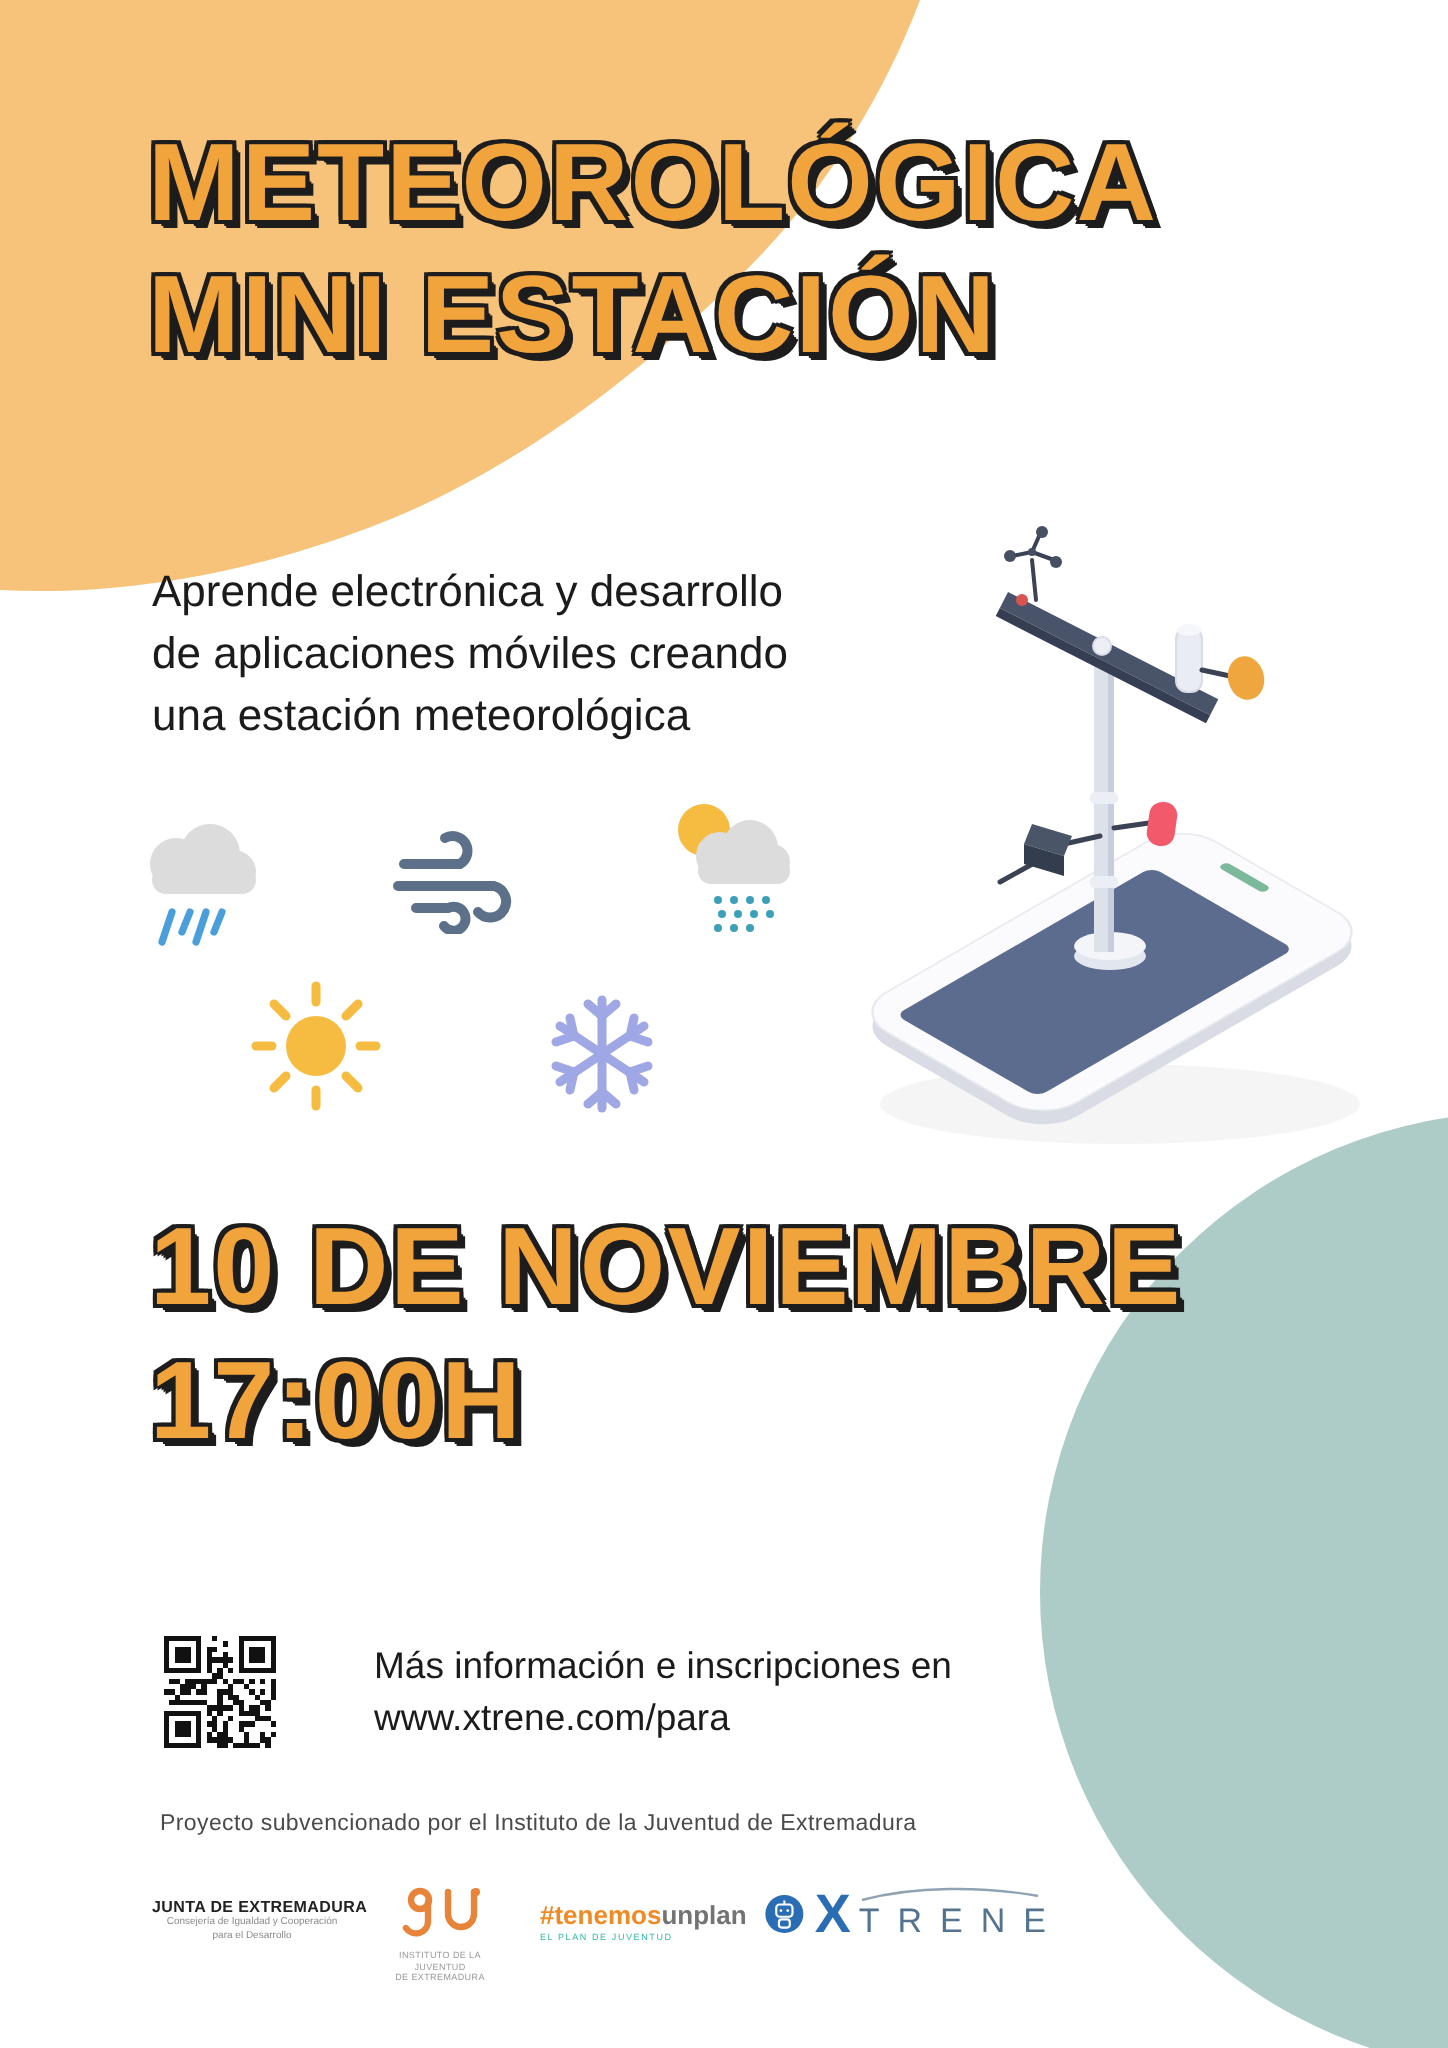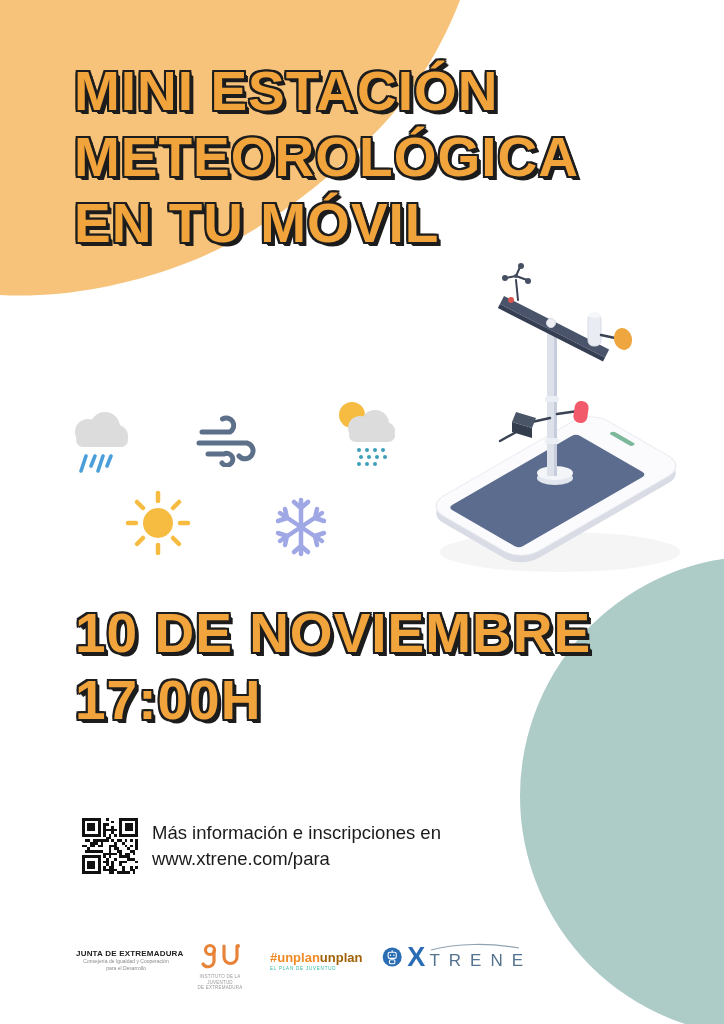--- a/index.html
+++ b/index.html
@@ -42,58 +42,62 @@
       3px 3px 0 var(--outline),4px 4px 0 var(--outline);
     white-space:nowrap;
   }
   .icon{position:absolute;}
   .i-rain{left:63px;top:405px;}
   .i-wind{left:194px;top:413px;}
   .i-sunrain{left:330px;top:398px;}
   .i-sun{left:122px;top:487px;}
   .i-snow{left:272px;top:495px;}
   .phone-illo{position:absolute;left:420px;top:250px;}
-  .reg{position:absolute;left:82px;top:818px;display:flex;align-items:center;}
+  .reg{position:absolute;left:82px;top:818px;display:flex;align-items:center;gap:35px;}
   .qr{width:56px;height:56px;display:block;}
   .reg-text{margin-left:14px;font-size:18.5px;line-height:26px;}
   .funding{position:absolute;left:80px;top:906px;font-size:11.5px;color:#4A4A4A;letter-spacing:0.2px;}
   .logos{position:absolute;left:0;top:940px;width:600px;height:60px;}
   .logo{position:absolute;text-align:center;}
   .logo-junta{left:76px;top:9px;width:100px;}
   .junta-name{font-size:8px;font-weight:bold;color:#222;letter-spacing:0.2px;white-space:nowrap;}
   .junta-sub{font-size:5px;color:#8a8a8a;line-height:6.5px;}
   .logo-inst{left:196px;top:2px;width:48px;}
   .inst-cap{font-size:4.5px;color:#999;line-height:5.5px;letter-spacing:0.2px;}
   .logo-plan{left:270px;top:10px;width:100px;text-align:left;}
   .plan-main{font-size:13px;font-weight:bold;white-space:nowrap;}
   .plan-orange{color:#F08A24;}
-  .plan-teal{color:#a16207;}
+  .plan-teal{color:#737373;}
   .plan-sub{font-size:4.5px;color:#33B9A5;letter-spacing:0.8px;margin-top:1px;}
   .logo-xtrene{left:382px;top:2px;width:150px;display:flex;align-items:center;text-align:left;}
   .xtrene-x{font-size:27px;font-weight:bold;color:#2A6DB4;margin-left:5px;line-height:27px;}
   .xtrene-rest-wrap{position:relative;margin-left:4px;padding-top:8px;}
   .xtrene-rest{font-size:17px;font-weight:normal;color:#53738F;letter-spacing:9px;}
   .xtrene-arc{position:absolute;left:0;top:-2px;}
 </style>
 </head>
 <body>
 
 <div class="poster">
 
   <svg class="blob" width="500" height="320" viewBox="0 0 500 320">
     <path d="M0,0 L460,0 C438,58 404,106 366,142 C316,190 254,238 184,264 C118,289 54,298 0,295 Z" fill="var(--blob)"></path>
   </svg>
   <div class="teal-circle"></div>
 
   <div class="title-block">
+    <div class="title-line">METEOROLÓGICA</div>
     <div class="title-line">MINI ESTACIÓN</div>
-    <div class="title-line">METEOROLÓGICA</div>
-    <div class="title-line">EN TU MÓVIL</div>
-  </div>
-
+  </div>
+
+  <div class="subtitle-block">
+    <div>Aprende electrónica y desarrollo</div>
+    <div>de aplicaciones móviles creando</div>
+    <div>una estación meteorológica</div>
+  </div>
 
   <svg class="icon i-rain" width="70" height="78" viewBox="0 0 70 78">
     <circle cx="25" cy="27" r="13" fill="#DCDCDC"></circle>
     <circle cx="42" cy="22" r="15" fill="#DCDCDC"></circle>
     <circle cx="54" cy="31" r="11" fill="#DCDCDC"></circle>
     <rect x="13" y="28" width="52" height="14" rx="7" fill="#DCDCDC"></rect>
     <g stroke="#4A9ED9" stroke-width="3.6" stroke-linecap="round">
       <line x1="23" y1="51" x2="18" y2="66"></line>
       <line x1="32" y1="51" x2="28" y2="61"></line>
       <line x1="40" y1="51" x2="35" y2="66"></line>
@@ -226,20 +230,21 @@
   <div class="reg">
     <svg id="qr" class="qr" viewBox="0 0 21 21" shape-rendering="crispEdges">
         <path d="M0,0h1v1h-1zM1,0h1v1h-1zM2,0h1v1h-1zM3,0h1v1h-1zM4,0h1v1h-1zM5,0h1v1h-1zM6,0h1v1h-1zM9,0h1v1h-1zM14,0h1v1h-1zM15,0h1v1h-1zM16,0h1v1h-1zM17,0h1v1h-1zM18,0h1v1h-1zM19,0h1v1h-1zM20,0h1v1h-1zM0,1h1v1h-1zM6,1h1v1h-1zM11,1h1v1h-1zM14,1h1v1h-1zM20,1h1v1h-1zM0,2h1v1h-1zM2,2h1v1h-1zM3,2h1v1h-1zM4,2h1v1h-1zM6,2h1v1h-1zM8,2h1v1h-1zM9,2h1v1h-1zM14,2h1v1h-1zM16,2h1v1h-1zM17,2h1v1h-1zM18,2h1v1h-1zM20,2h1v1h-1zM0,3h1v1h-1zM2,3h1v1h-1zM3,3h1v1h-1zM4,3h1v1h-1zM6,3h1v1h-1zM8,3h1v1h-1zM11,3h1v1h-1zM14,3h1v1h-1zM16,3h1v1h-1zM17,3h1v1h-1zM18,3h1v1h-1zM20,3h1v1h-1zM0,4h1v1h-1zM2,4h1v1h-1zM3,4h1v1h-1zM4,4h1v1h-1zM6,4h1v1h-1zM8,4h1v1h-1zM9,4h1v1h-1zM10,4h1v1h-1zM11,4h1v1h-1zM12,4h1v1h-1zM14,4h1v1h-1zM16,4h1v1h-1zM17,4h1v1h-1zM18,4h1v1h-1zM20,4h1v1h-1zM0,5h1v1h-1zM6,5h1v1h-1zM8,5h1v1h-1zM11,5h1v1h-1zM14,5h1v1h-1zM20,5h1v1h-1zM0,6h1v1h-1zM1,6h1v1h-1zM2,6h1v1h-1zM3,6h1v1h-1zM4,6h1v1h-1zM5,6h1v1h-1zM6,6h1v1h-1zM8,6h1v1h-1zM10,6h1v1h-1zM12,6h1v1h-1zM14,6h1v1h-1zM15,6h1v1h-1zM16,6h1v1h-1zM17,6h1v1h-1zM18,6h1v1h-1zM19,6h1v1h-1zM20,6h1v1h-1zM9,7h1v1h-1zM10,7h1v1h-1zM1,8h1v1h-1zM2,8h1v1h-1zM4,8h1v1h-1zM5,8h1v1h-1zM6,8h1v1h-1zM7,8h1v1h-1zM8,8h1v1h-1zM9,8h1v1h-1zM11,8h1v1h-1zM13,8h1v1h-1zM14,8h1v1h-1zM16,8h1v1h-1zM18,8h1v1h-1zM20,8h1v1h-1zM3,9h1v1h-1zM4,9h1v1h-1zM5,9h1v1h-1zM7,9h1v1h-1zM12,9h1v1h-1zM15,9h1v1h-1zM20,9h1v1h-1zM0,10h1v1h-1zM1,10h1v1h-1zM3,10h1v1h-1zM4,10h1v1h-1zM6,10h1v1h-1zM7,10h1v1h-1zM10,10h1v1h-1zM11,10h1v1h-1zM12,10h1v1h-1zM16,10h1v1h-1zM18,10h1v1h-1zM20,10h1v1h-1zM2,11h1v1h-1zM10,11h1v1h-1zM12,11h1v1h-1zM13,11h1v1h-1zM17,11h1v1h-1zM20,11h1v1h-1zM1,12h1v1h-1zM2,12h1v1h-1zM3,12h1v1h-1zM4,12h1v1h-1zM5,12h1v1h-1zM6,12h1v1h-1zM7,12h1v1h-1zM10,12h1v1h-1zM13,12h1v1h-1zM14,12h1v1h-1zM18,12h1v1h-1zM19,12h1v1h-1zM8,13h1v1h-1zM9,13h1v1h-1zM10,13h1v1h-1zM11,13h1v1h-1zM12,13h1v1h-1zM14,13h1v1h-1zM16,13h1v1h-1zM17,13h1v1h-1zM19,13h1v1h-1zM0,14h1v1h-1zM1,14h1v1h-1zM2,14h1v1h-1zM3,14h1v1h-1zM4,14h1v1h-1zM5,14h1v1h-1zM6,14h1v1h-1zM8,14h1v1h-1zM10,14h1v1h-1zM14,14h1v1h-1zM15,14h1v1h-1zM16,14h1v1h-1zM17,14h1v1h-1zM0,15h1v1h-1zM6,15h1v1h-1zM9,15h1v1h-1zM12,15h1v1h-1zM17,15h1v1h-1zM18,15h1v1h-1zM19,15h1v1h-1zM0,16h1v1h-1zM2,16h1v1h-1zM3,16h1v1h-1zM4,16h1v1h-1zM6,16h1v1h-1zM8,16h1v1h-1zM9,16h1v1h-1zM11,16h1v1h-1zM14,16h1v1h-1zM15,16h1v1h-1zM16,16h1v1h-1zM20,16h1v1h-1zM0,17h1v1h-1zM2,17h1v1h-1zM3,17h1v1h-1zM4,17h1v1h-1zM6,17h1v1h-1zM9,17h1v1h-1zM11,17h1v1h-1zM14,17h1v1h-1zM0,18h1v1h-1zM2,18h1v1h-1zM3,18h1v1h-1zM4,18h1v1h-1zM6,18h1v1h-1zM8,18h1v1h-1zM10,18h1v1h-1zM11,18h1v1h-1zM15,18h1v1h-1zM18,18h1v1h-1zM20,18h1v1h-1zM0,19h1v1h-1zM6,19h1v1h-1zM8,19h1v1h-1zM9,19h1v1h-1zM10,19h1v1h-1zM11,19h1v1h-1zM12,19h1v1h-1zM15,19h1v1h-1zM18,19h1v1h-1zM19,19h1v1h-1zM0,20h1v1h-1zM1,20h1v1h-1zM2,20h1v1h-1zM3,20h1v1h-1zM4,20h1v1h-1zM5,20h1v1h-1zM6,20h1v1h-1zM10,20h1v1h-1zM11,20h1v1h-1zM13,20h1v1h-1zM14,20h1v1h-1zM15,20h1v1h-1zM16,20h1v1h-1zM17,20h1v1h-1zM19,20h1v1h-1z" fill="#111"></path>
       </svg>
     <div class="reg-text">
       <div>Más información e inscripciones en</div>
       <div>www.xtrene.com/para</div>
     </div>
   </div>
 
+  <div class="funding">Proyecto subvencionado por el Instituto de la Juventud de Extremadura</div>
 
   <div class="logos">
 
     <div class="logo logo-junta">
       <div class="junta-name">JUNTA DE EXTREMADURA</div>
       <div class="junta-sub">Consejería de Igualdad y Cooperación</div>
       <div class="junta-sub">para el Desarrollo</div>
     </div>
 
     <div class="logo logo-inst">
@@ -250,21 +255,21 @@
           <path d="M26,4 v11 a6.5,6.5 0 0 0 13,0 v-11"></path>
         </g>
         <circle cx="40" cy="4" r="2" fill="#E8833A"></circle>
       </svg>
       <div class="inst-cap">INSTITUTO DE LA JUVENTUD</div>
       <div class="inst-cap">DE EXTREMADURA</div>
     </div>
 
     <div class="logo logo-plan">
       <div class="plan-main">
-        <span class="plan-orange">#unplan</span><span class="plan-teal">unplan</span>
+        <span class="plan-orange">#tenemos</span><span class="plan-teal">unplan</span>
       </div>
       <div class="plan-sub">EL PLAN DE JUVENTUD</div>
     </div>
 
     <div class="logo logo-xtrene">
       <svg width="30" height="30" viewBox="0 0 30 30">
         <circle cx="15" cy="15" r="14" fill="#2A6DB4"></circle>
         <line x1="15" y1="5" x2="15" y2="8" stroke="#fff" stroke-width="1.5"></line>
         <rect x="9" y="8" width="12" height="9" rx="2.5" fill="none" stroke="#fff" stroke-width="1.6"></rect>
         <circle cx="12.5" cy="12.5" r="1" fill="#fff"></circle>

